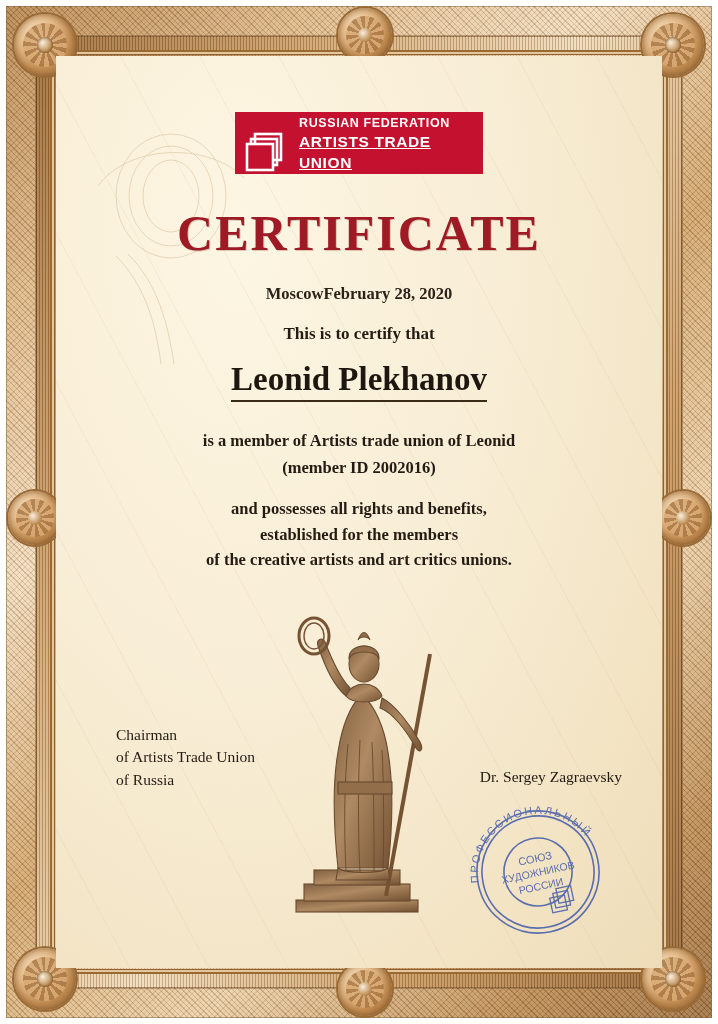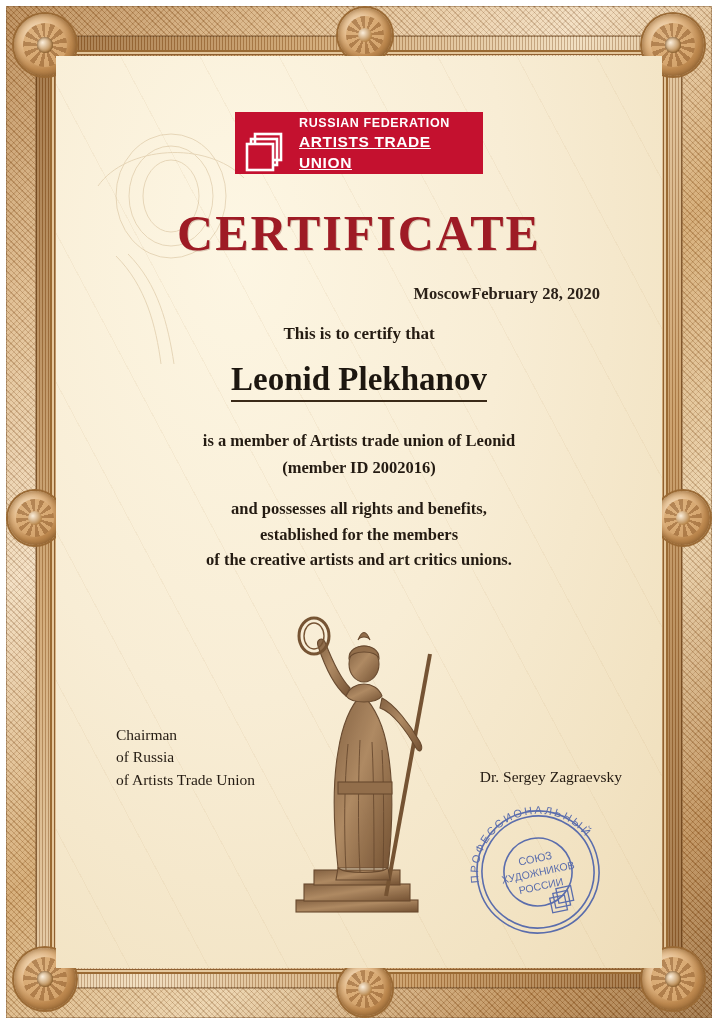--- a/index.html
+++ b/index.html
@@ -212,21 +212,21 @@
     color: #9e1b25;
     text-shadow: 1px 1px 0 rgba(120,60,40,.25);
   }
 
   .row-place-date {
     position: absolute;
     top: 228px;
     left: 62px;
     right: 62px;
     display: flex;
-    justify-content: flex-end;
+    justify-content: center;
     font-size: 16.5px;
     font-weight: bold;
     color: #2b2118;
   }
 
   .certify-line {
     position: absolute;
     top: 268px;
     left: 0; right: 0;
     font-size: 17px;
@@ -428,22 +428,22 @@
 
             <path d="M112 152 C100 142 90 120 84 102 C82 96 88 92 91 98 C98 116 106 134 116 144 Z"></path>
 
             <ellipse cx="80" cy="92" rx="15" ry="18" fill="none" stroke="#6b4726" stroke-width="3"></ellipse>
             <ellipse cx="80" cy="92" rx="10" ry="13" fill="none" stroke="#6b4726" stroke-width="1.4"></ellipse>
           </g>
         </svg>
 
         <div class="chairman">
           <div>Chairman</div>
+          <div>of Artists Trade Union</div>
           <div>of Russia</div>
-          <div>of Artists Trade Union</div>
         </div>
         <div class="signer">Dr. Sergey Zagraevsky</div>
 
         <svg class="stamp" viewBox="0 0 165 150">
           <defs>
             <path id="arcTop" d="M 22 82 A 60 60 0 1 1 142 74" fill="none"></path>
           </defs>
           <g stroke="#3a54a8" fill="none" stroke-width="1.6" transform="rotate(-12 82 76)">
             <circle cx="82" cy="76" r="61"></circle>
             <circle cx="82" cy="76" r="56"></circle>

